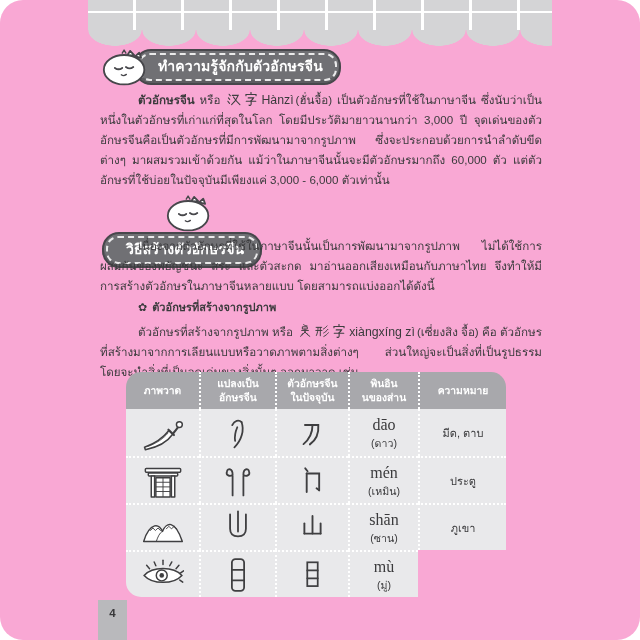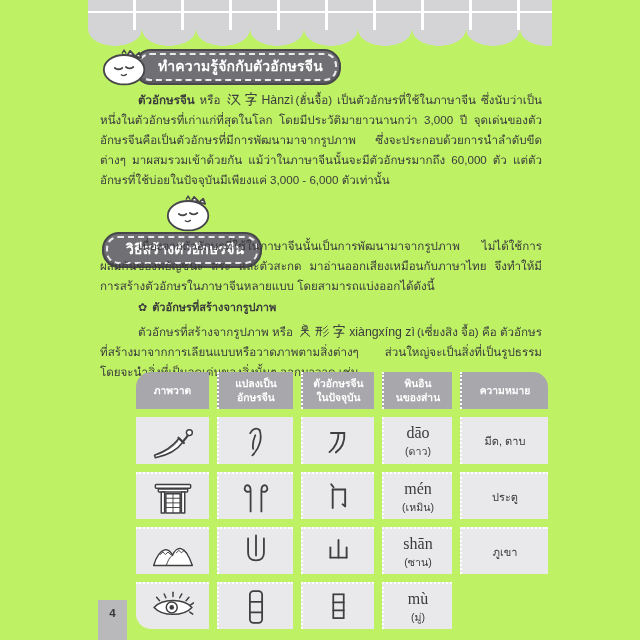--- a/index.html
+++ b/index.html
@@ -1,17 +1,17 @@
 <!DOCTYPE html>
 <html><head>
 <meta charset="utf-8">
 <style>
   html,body{margin:0;padding:0;background:#ffffff;}
-  .page{position:relative;width:640px;height:640px;background:#bef264;overflow:hidden;
-        font-family:"Liberation Sans",sans-serif;color:#3a3a3c;}
+  .page{position:relative;width:640px;height:640px;background:#f9a8d4;overflow:hidden;
+        font-family:"Liberation Sans",sans-serif;color:#3a3a3c;border-radius:23px;}
 
   
   .banner{position:absolute;left:88px;top:0;width:464px;height:30px;
     background-color:#d4d4d6;
     background-image:
       repeating-linear-gradient(90deg, rgba(0,0,0,0) 0 45px, #ffffff 45px 48px),
       linear-gradient(to bottom, rgba(0,0,0,0) 0 11px, #ffffff 11px 13px, rgba(0,0,0,0) 13px);}
   .banner-wave{position:absolute;left:88px;top:30px;width:464px;height:16px;
     background-image:radial-gradient(ellipse 27px 16px at 50% 0%, #d4d4d6 97%, rgba(0,0,0,0) 100%);
     background-size:54px 16px;background-repeat:repeat-x;}
@@ -31,24 +31,24 @@
   .para{position:absolute;left:100px;width:442px;margin:0;font-size:11.6px;line-height:20px;
         text-align:justify;text-indent:38px;color:#3a3a3c;}
   #para1{top:90px;} #para2{top:236px;} #para3{top:312px;margin-top:10px;}
   .bold{font-weight:700;}
   .latin{font-family:Liberation Sans, sans-serif;font-size:12.3px;margin:0 2px;}
   .hz{height:14px;width:14px;vertical-align:-2px;margin:0 1.5px;}
   .subhead{position:absolute;left:138px;top:298px;font-weight:700;font-size:11px;color:#3a3a3c;}
   .subhead .flower{margin-right:5px;font-weight:400;}
 
   
-  .table{position:absolute;left:136px;top:372px;display:grid;
+  .table{position:absolute;left:126px;top:372px;display:grid;
          grid-template-columns:73px 76px 73px 70px 88px;
          grid-template-rows:37px 47px 47px 47px 47px;
-         border-radius:15px;overflow:hidden;gap:8px;}
+         border-radius:15px;overflow:hidden;}
   .th{background:#a8a8ac;color:#ffffff;font-size:10.3px;font-weight:700;line-height:1.35;
       display:flex;align-items:center;justify-content:center;text-align:center;white-space:pre-line;
       box-sizing:border-box;}
   .td{background:#e9e9eb;display:flex;flex-direction:column;align-items:center;justify-content:center;
       box-sizing:border-box;}
   .cl{border-left:2px dotted #ffffff;}
   .rt{border-top:2px dotted #ffffff;}
   .pinyin{font-family:Liberation Serif, serif;font-size:16px;line-height:1.35;color:#3a3a3c;}
   .reading{font-size:10.6px;line-height:1.4;color:#3a3a3c;}
   .meaning{font-size:11px;color:#3a3a3c;}

